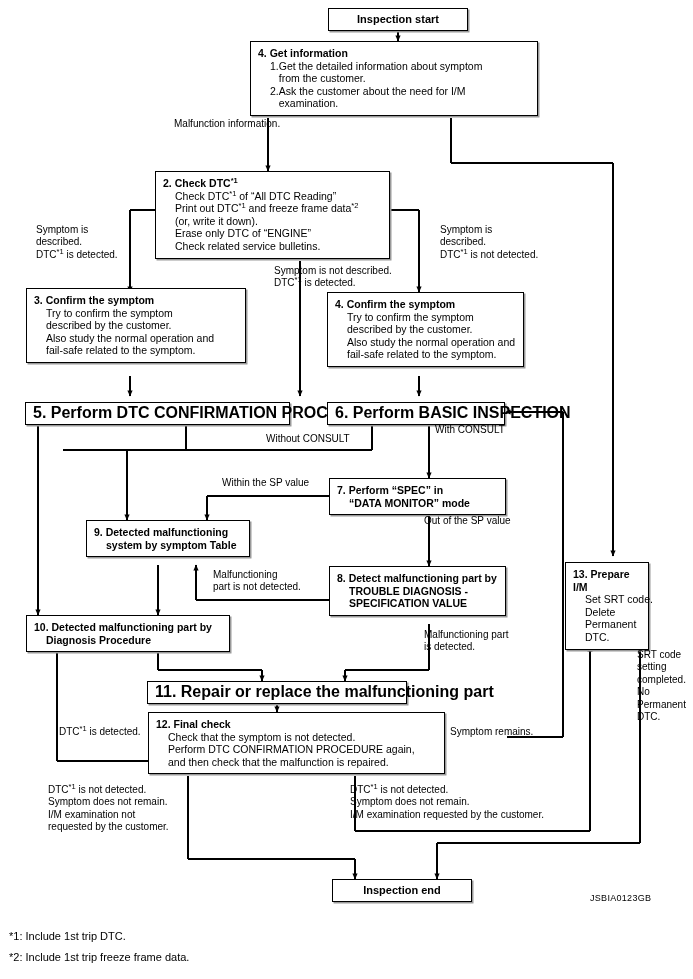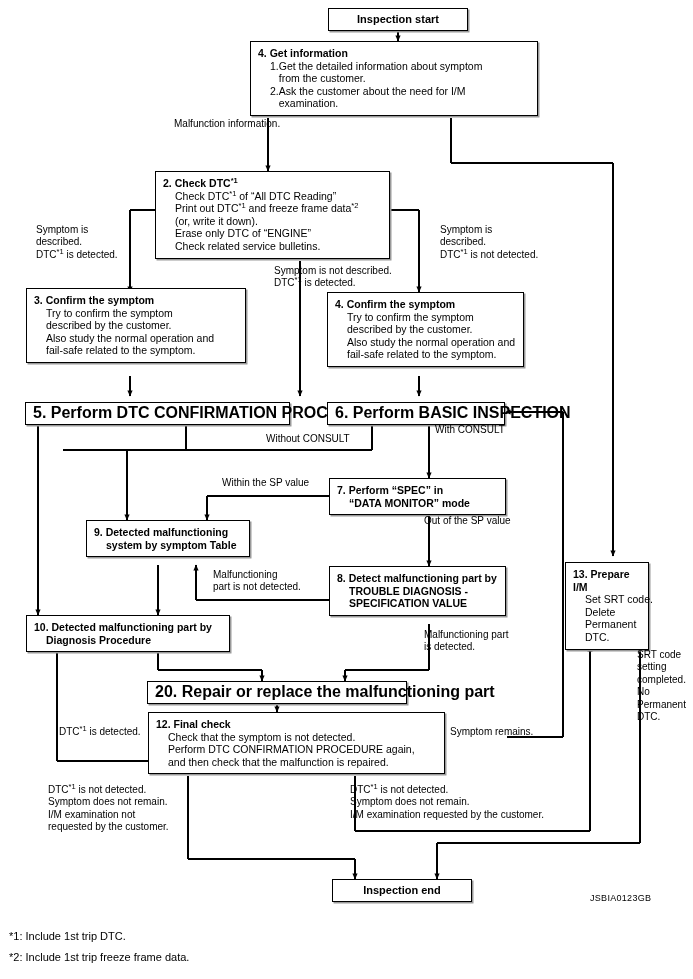--- a/index.html
+++ b/index.html
@@ -243,21 +243,21 @@
     <span class="ttl">9. Detected malfunctioning</span>
     <span class="indent">system by symptom Table</span>
   </div>
 
   <div class="node bodybox" style="left:26px; top:615px; width:204px; font-weight:bold;">
     <span class="ttl">10. Detected malfunctioning part by</span>
     <span class="indent">Diagnosis Procedure</span>
   </div>
 
   <div class="node onelinebold" style="left:147px; top:681px; width:260px;">
-    <span>20. Repair or replace the malfunctioning part</span>
+    <span>11. Repair or replace the malfunctioning part</span>
   </div>
 
   <div class="node bodybox" style="left:148px; top:712px; width:297px;">
     <span class="ttl">12. Final check</span>
     <span class="indent">Check that the symptom is not detected.</span>
     <span class="indent">Perform DTC CONFIRMATION PROCEDURE again,</span>
     <span class="indent">and then check that the malfunction is repaired.</span>
   </div>
 
   <div class="node bodybox" style="left:565px; top:562px; width:84px;">

